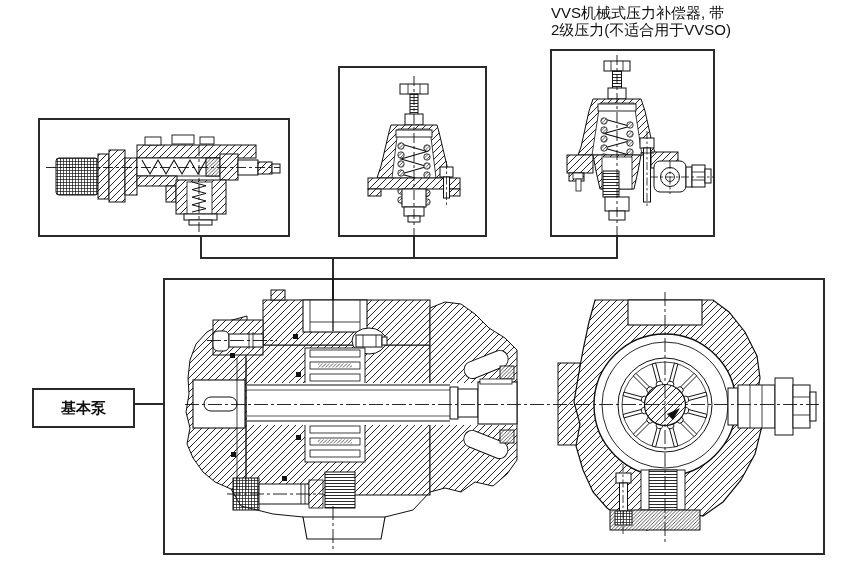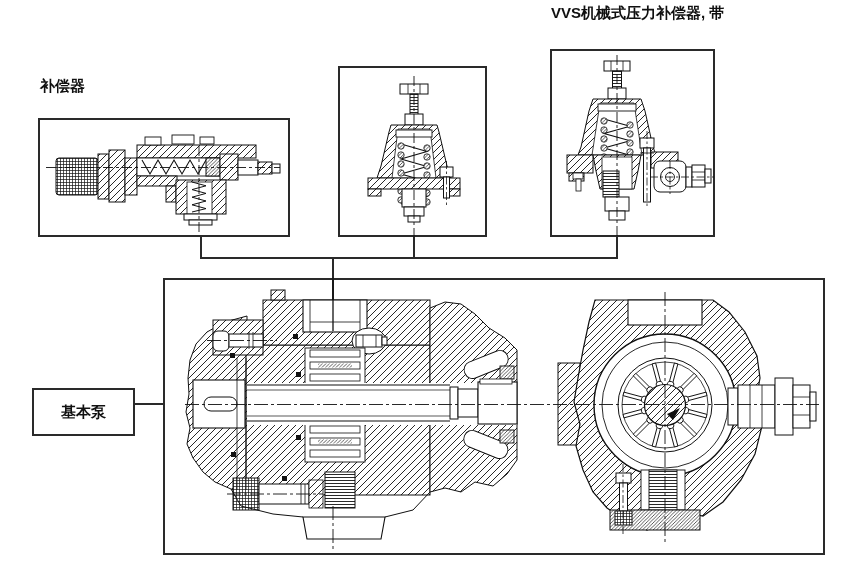--- a/index.html
+++ b/index.html
@@ -1,19 +1,19 @@
 <!DOCTYPE html>
 <html><head>
 <meta charset="utf-8">
 <style>
   html,body{margin:0;padding:0;background:#fff;}
   #stage{position:relative;width:857px;height:562px;background:#fff;overflow:hidden;
          font-family:"Liberation Sans","DejaVu Sans",sans-serif;color:#111;}
   .box{position:absolute;border:2px solid #2a2a2a;background:#fff;box-sizing:border-box;}
-  .lbl{position:absolute;font-size:15px;line-height:17px;font-weight:700;color:#101010;white-space:nowrap;}
+  .lbl{position:absolute;font-size:15px;line-height:17px;font-weight:400;color:#101010;white-space:nowrap;}
   .lbl span{display:block;}
   .line{position:absolute;background:#2a2a2a;}
   .abs{position:absolute;}
   #basebox{display:flex;align-items:center;justify-content:center;font-size:15px;font-weight:600;}
   svg{display:block;}
 </style>
 </head>
 <body>
 
 <div id="stage">
@@ -33,31 +33,31 @@
         <path d="M0,1.5 H3 M1.5,0 V3" stroke="#111" stroke-width="0.7"></path>
       </pattern>
       <pattern id="p-thread" patternUnits="userSpaceOnUse" width="5" height="3">
         <rect width="5" height="3" fill="#fff"></rect>
         <path d="M0,1.5 H5" stroke="#111" stroke-width="0.9"></path>
       </pattern>
     </defs>
   </svg>
 
   <div class="lbl" style="left:40px;top:77px">
-    <span>补偿器</span>
   </div>
   <div class="lbl" style="left:551px;top:4px">
     <span>VVS机械式压力补偿器, 带</span>
+    <span>2级压力(不适合用于VVSO)</span>
   </div>
 
   <div class="box" style="left:38px;top:118px;width:252px;height:119px"></div>
   <div class="box" style="left:338px;top:66px;width:149px;height:171px"></div>
   <div class="box" style="left:550px;top:49px;width:165px;height:188px"></div>
   <div class="box" style="left:163px;top:278px;width:662px;height:277px"></div>
-  <div class="box" id="basebox" style="left:32px;top:388px;width:103px;height:48px">
+  <div class="box" id="basebox" style="left:32px;top:388px;width:103px;height:40px">
     <span>基本泵</span>
   </div>
 
   <div class="line" style="left:200px;top:237px;width:2px;height:22px"></div>
   <div class="line" style="left:413px;top:237px;width:2px;height:22px"></div>
   <div class="line" style="left:616px;top:237px;width:2px;height:22px"></div>
   <div class="line" style="left:200px;top:257px;width:418px;height:2px"></div>
   <div class="line" style="left:332px;top:257px;width:2px;height:74px"></div>
   <div class="line" style="left:135px;top:403px;width:28px;height:2px"></div>
 

